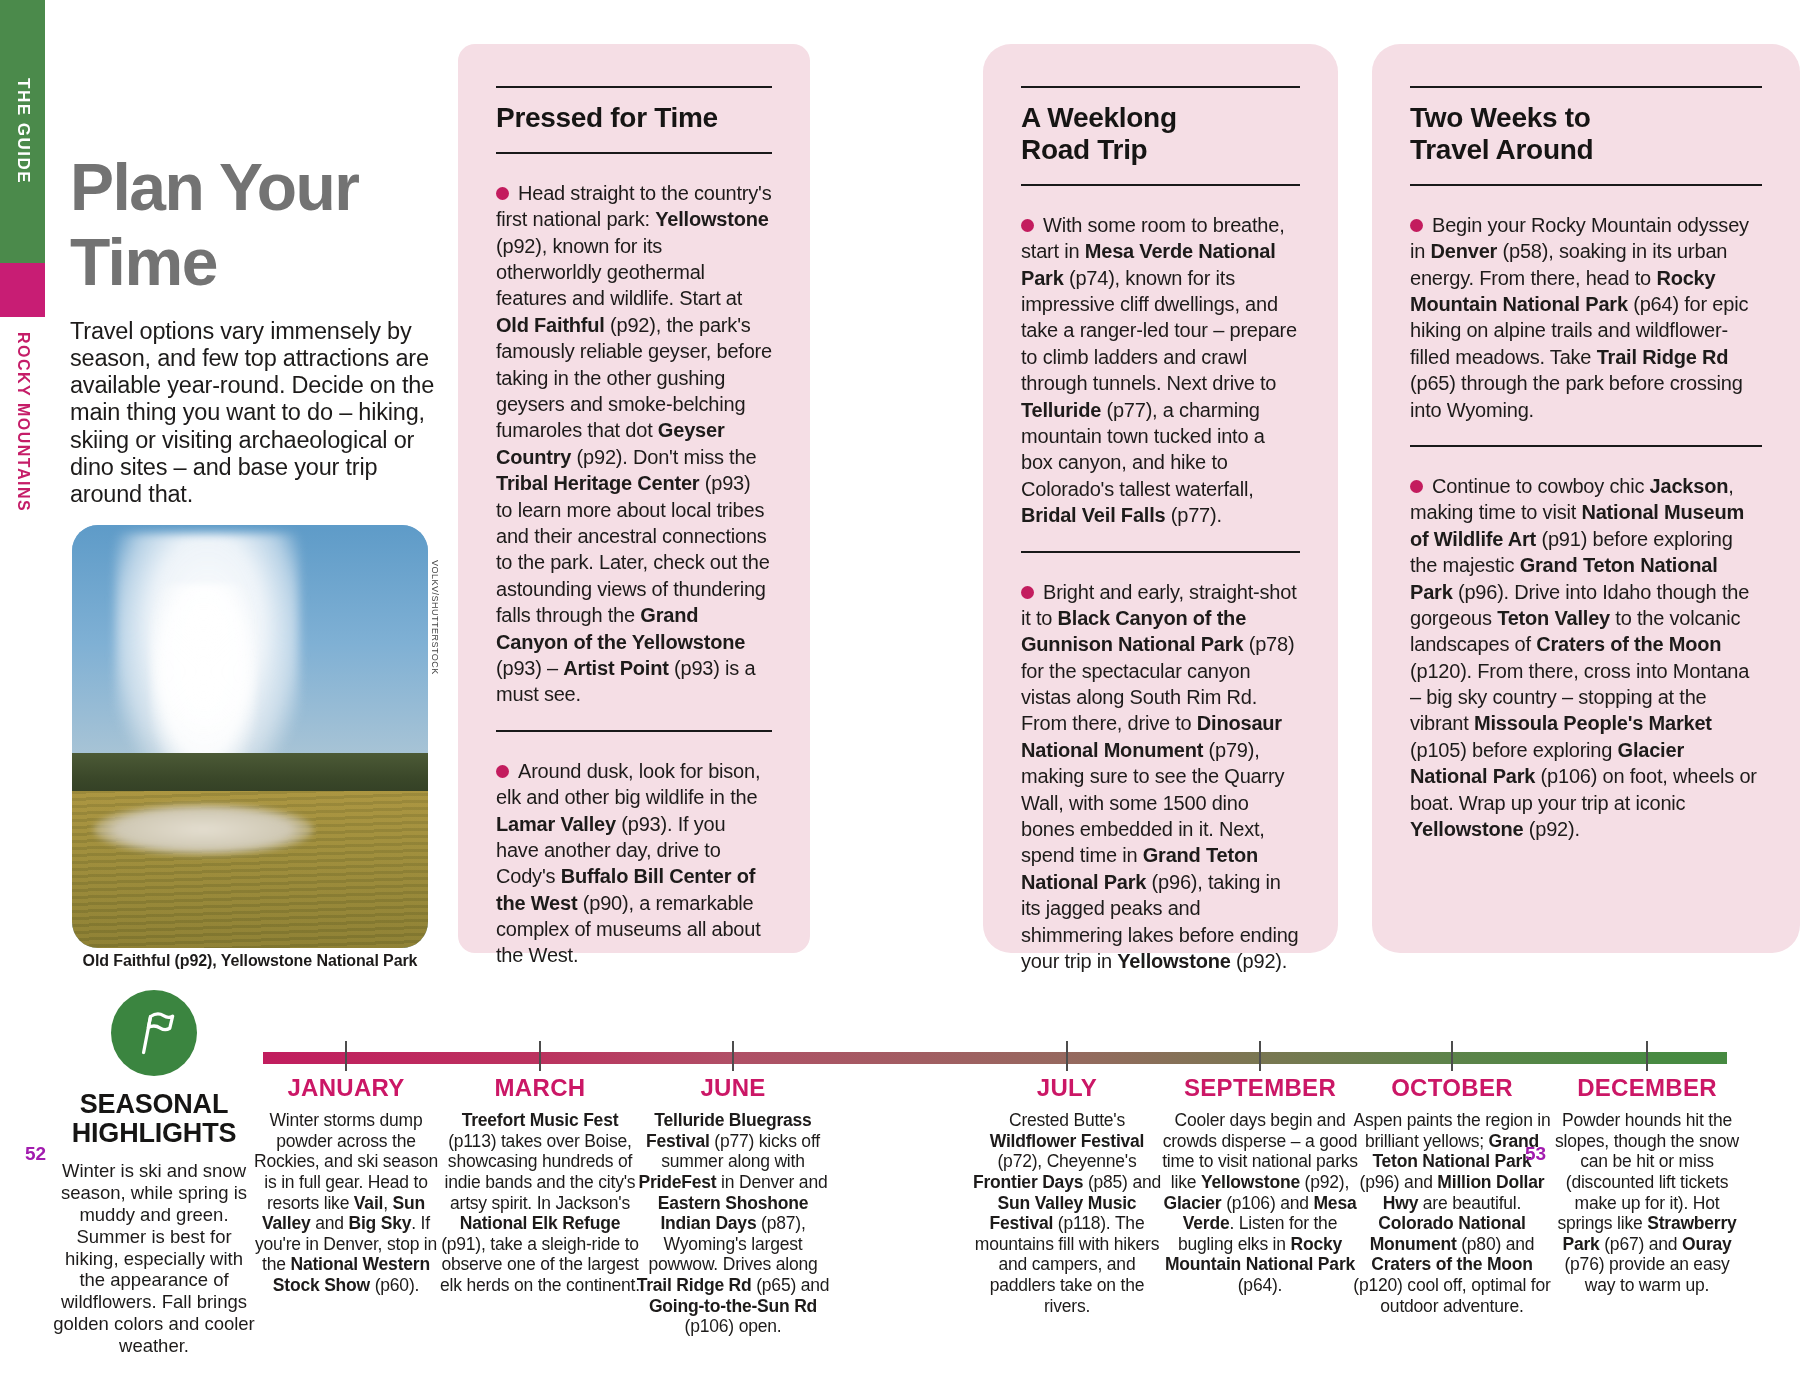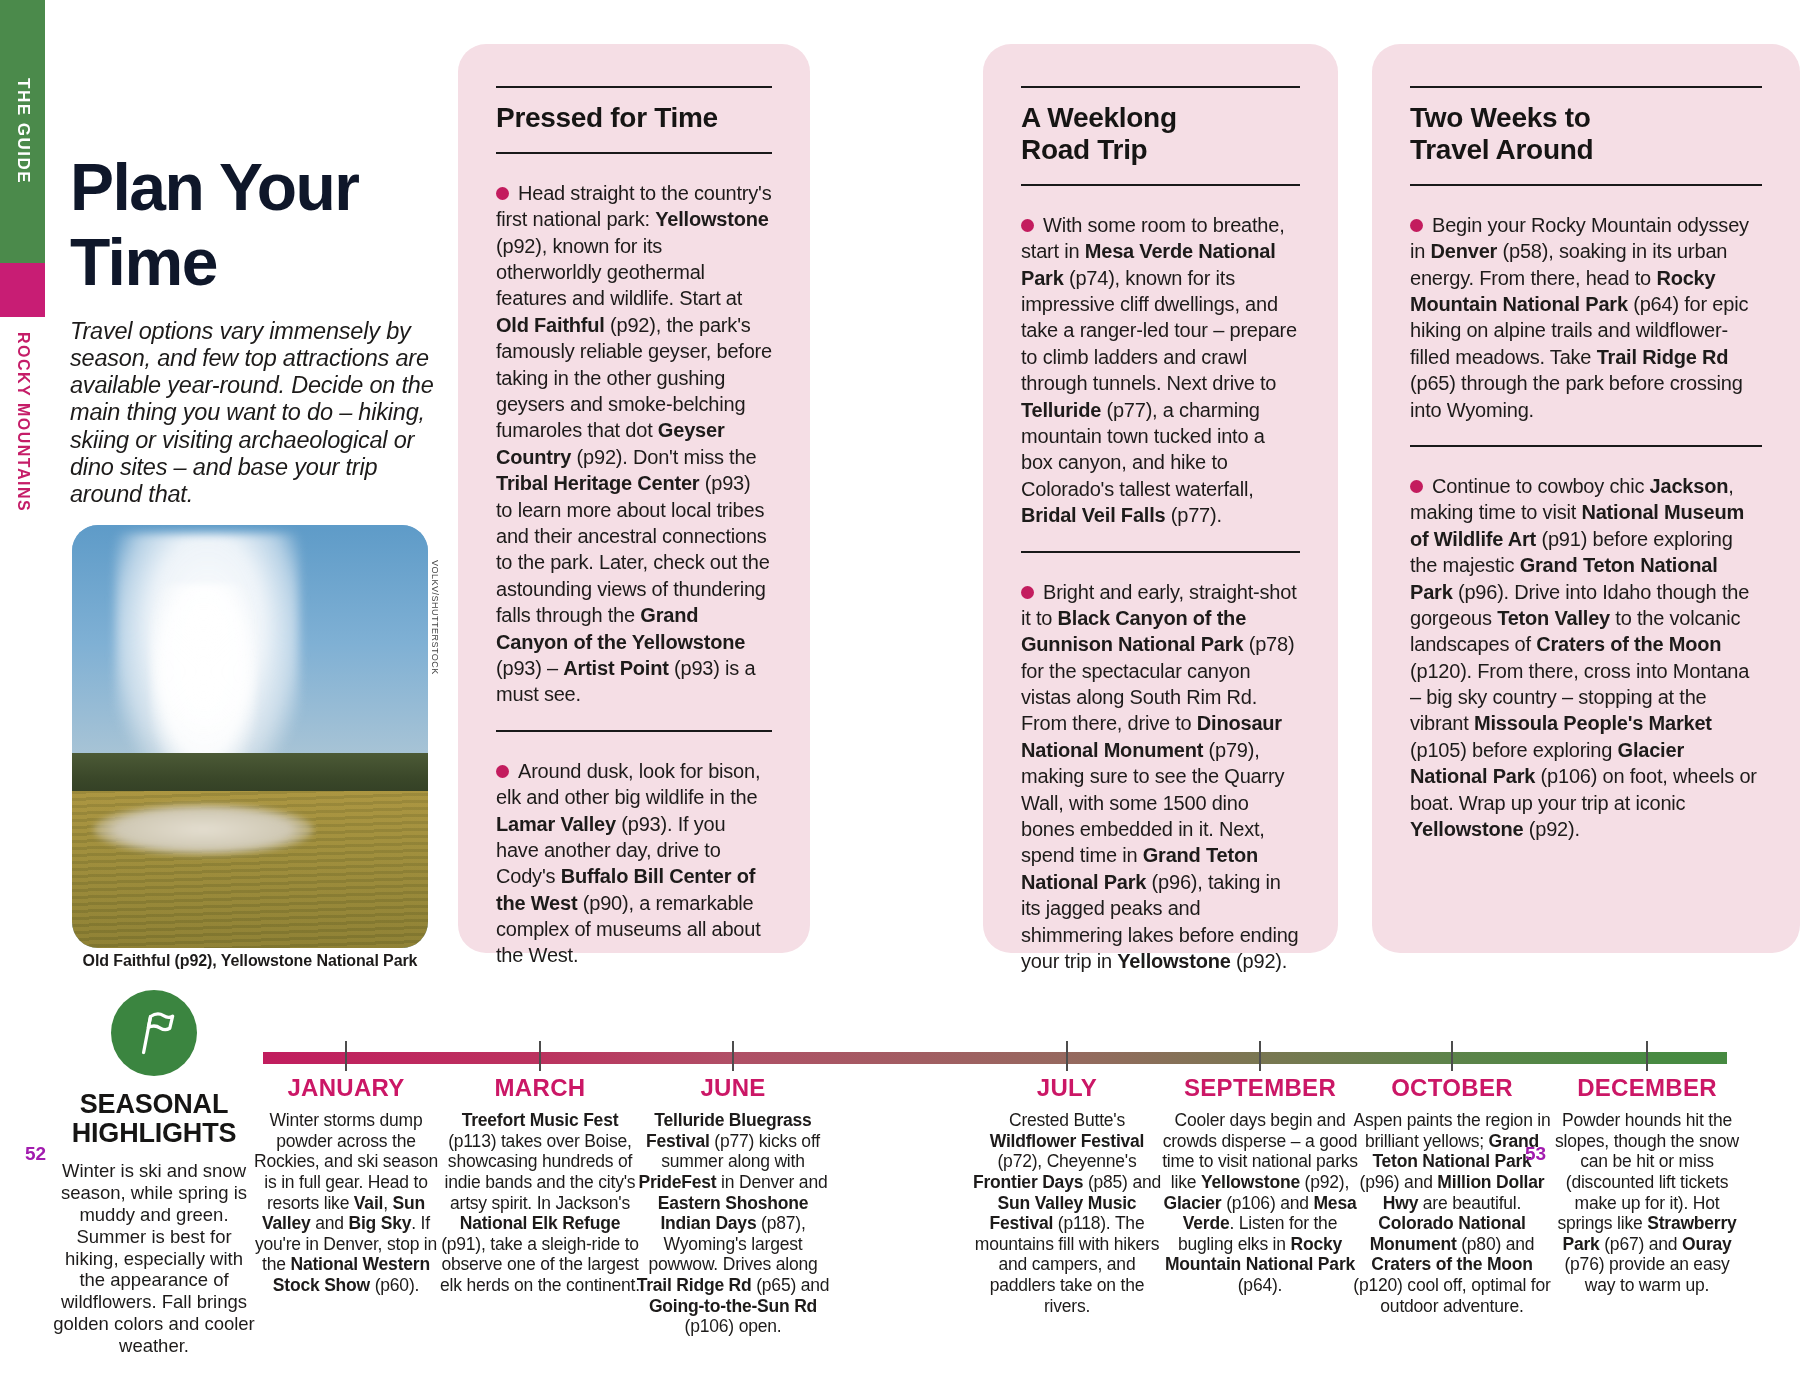--- a/index.html
+++ b/index.html
@@ -13,25 +13,25 @@
   .tab-green{background:#4b8a4b;}
   .tab-pink-sq{background:#c81d74;}
   .vtext{writing-mode:vertical-rl;text-orientation:mixed;font-weight:bold;letter-spacing:1.5px;}
   .tab-label-white{color:#ffffff;font-size:17px;}
   .tab-label-pink{color:#c51d68;font-size:16px;}
   .tab-text-wrap{display:flex;justify-content:center;align-items:center;width:100%;height:100%;}
   
   .title{
     position:absolute;left:70px;top:106px;width:420px;
     font-size:66px;line-height:1.13;font-weight:bold;letter-spacing:-1.5px;
-    white-space:pre-line;color:#0f172a;
+    white-space:pre-line;color:#737373;
   }
   .intro{
     position:absolute;left:70px;top:294px;width:368px;
-    font-size:23.5px;line-height:1.16;letter-spacing:-0.2px;font-style:italic;
+    font-size:23.5px;line-height:1.16;letter-spacing:-0.2px;
   }
   
   .photo{
     position:absolute;left:72px;top:525px;width:356px;height:423px;
     border-radius:26px;overflow:hidden;background:#87b0d2;
   }
   .sky{position:absolute;inset:0;height:62%;background:linear-gradient(180deg,#5e9bc8 0%,#7fb0d4 45%,#b3c9d6 100%);}
   .plume{position:absolute;left:12%;top:2%;width:52%;height:58%;
     background:radial-gradient(ellipse at 50% 38%,rgba(255,255,255,0.98) 0%,rgba(252,252,253,0.9) 42%,rgba(245,247,250,0.55) 66%,rgba(245,247,250,0) 82%);
     filter:blur(5px);}
@@ -53,21 +53,21 @@
   }
   .credit{
     position:absolute;left:430px;top:560px;writing-mode:vertical-rl;
     font-size:9px;color:#454545;letter-spacing:0.5px;
   }
   
   .card{
     position:absolute;top:44px;height:909px;background:#f5dee5;border-radius:28px;
     padding:42px 38px;box-sizing:border-box;
   }
-  .card-1{left:458px;width:352px;}
+  .card-1{left:458px;width:352px;border-radius:17px;}
   .card-2{left:983px;width:355px;}
   .card-3{left:1372px;width:428px;}
   .hrule{border:none;border-top:2px solid #191919;margin:0;}
   .card h2{
     margin:14px 0 18px;font-size:28px;line-height:1.14;letter-spacing:-0.3px;
     white-space:pre-line;color:#161514;font-weight:bold;
   }
   .bullet{margin:26px 0 0;font-size:20px;line-height:1.32;letter-spacing:-0.2px;}
   .dot{display:inline-block;width:13px;height:13px;border-radius:50%;background:#c31c5e;margin-right:9px;}
   .sep{border:none;border-top:2px solid #191919;margin:22px 0 0;}

